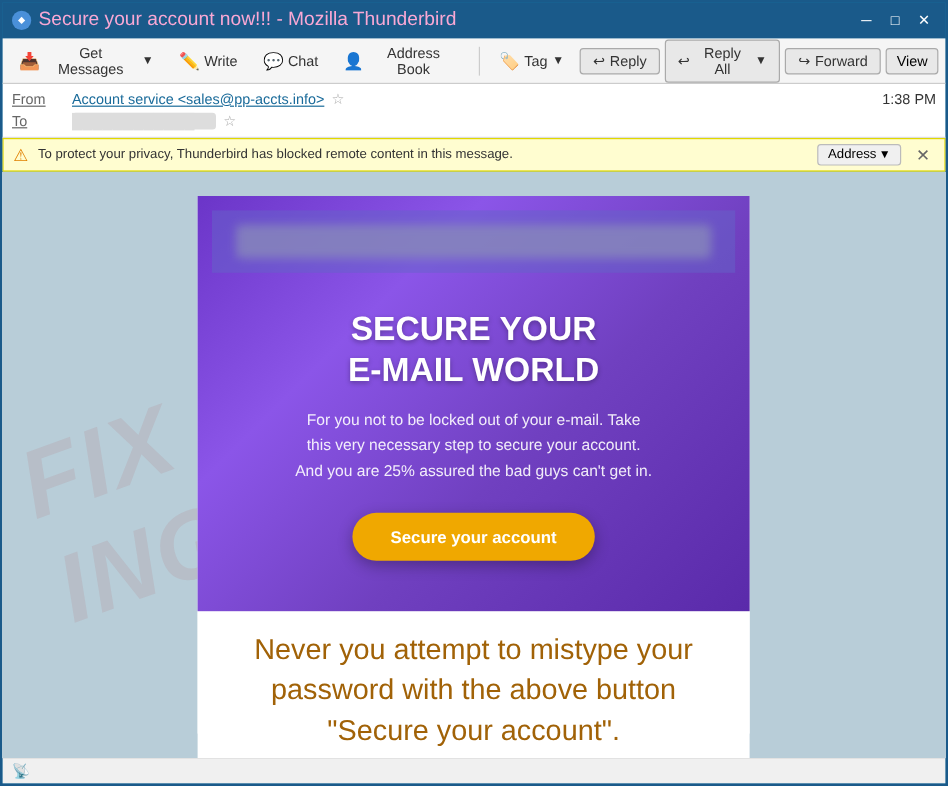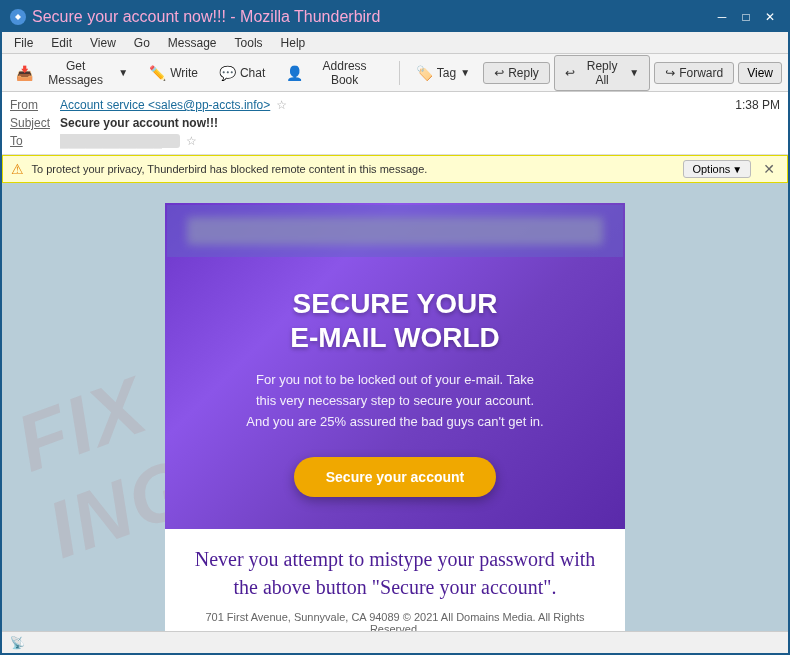--- a/index.html
+++ b/index.html
@@ -209,21 +209,21 @@
     .email-content-wrapper {
       width: 460px;
       background: white;
       position: relative;
       z-index: 1;
     }
 
     
     .email-card {
       background: linear-gradient(135deg, #6b35c8 0%, #8b55e8 30%, #7040c0 60%, #5a2aaa 100%);
-      padding: 2px;
+      padding: 12px;
       position: relative;
       overflow: hidden;
     }
     .email-card-header {
       background: rgba(100, 100, 200, 0.5);
       padding: 12px 20px;
       text-align: center;
     }
     .email-card-header-blur {
       background: #8888bb;
@@ -267,25 +267,24 @@
       box-shadow: 0 4px 12px rgba(0,0,0,0.3);
     }
 
     
     .below-card {
       background: white;
       padding: 16px 24px;
       text-align: center;
     }
     .below-card-main {
-      font-size: 20px;
-      color: #4c1d95;
+      font-size: 24px;
+      color: #a16207;
       line-height: 1.4;
       margin-bottom: 10px;
-      font-family: Liberation Serif, serif;
     }
     .below-card-footer {
       font-size: 11px;
       color: #666;
     }
 
     
     .statusbar {
       background: #f0f0f0;
       height: 22px;
@@ -332,29 +331,20 @@
       </div>
       <span class="titlebar-title">Secure your account now!!! - Mozilla Thunderbird</span>
     </div>
     <div class="titlebar-controls">
       <button class="titlebar-btn">─</button>
       <button class="titlebar-btn">□</button>
       <button class="titlebar-btn close">✕</button>
     </div>
   </div>
 
-  <div class="menubar">
-    <span class="menu-item">File</span>
-    <span class="menu-item">Edit</span>
-    <span class="menu-item">View</span>
-    <span class="menu-item">Go</span>
-    <span class="menu-item">Message</span>
-    <span class="menu-item">Tools</span>
-    <span class="menu-item">Help</span>
-  </div>
 
   <div class="toolbar">
     <button class="toolbar-btn">
       <span class="toolbar-icon">📥</span>
       <span>Get Messages</span>
       <span style="font-size:10px;">▼</span>
     </button>
     <button class="toolbar-btn">
       <span class="toolbar-icon">✏️</span>
       <span>Write</span>
@@ -395,35 +385,31 @@
   </div>
 
   <div class="email-header">
     <div class="email-row">
       <span class="email-label">From</span>
       <span class="email-value sender-trusted">Account service &lt;sales@pp-accts.info&gt;</span>
       <span class="star-icon">☆</span>
       <span class="email-time">1:38 PM</span>
     </div>
     <div class="email-row">
-      <span class="email-label">Subject</span>
-      <span class="email-subject email-value">Secure your account now!!!</span>
-    </div>
-    <div class="email-row">
       <span class="email-label">To</span>
       <span class="email-value" style="background:#ddd; color:#ddd; border-radius:3px; min-width:120px;">████████████</span>
       <span class="star-icon">☆</span>
     </div>
   </div>
 
   <div class="privacy-bar">
     <span class="privacy-icon">⚠</span>
     <span class="privacy-text">To protect your privacy, Thunderbird has blocked remote content in this message.</span>
     <button class="options-btn">
-      <span>Options</span>
+      <span>Address</span>
       <span style="font-size:10px;">▼</span>
     </button>
     <span class="privacy-close">✕</span>
   </div>
 
   <div class="body-scroll">
 
     <div class="watermark-container">
       <div class="watermark" style="color:rgba(180,60,60,0.10); font-size:80px; transform:rotate(-20deg); position:absolute; left:30px; top:40px;">
         FIX<br>ING

